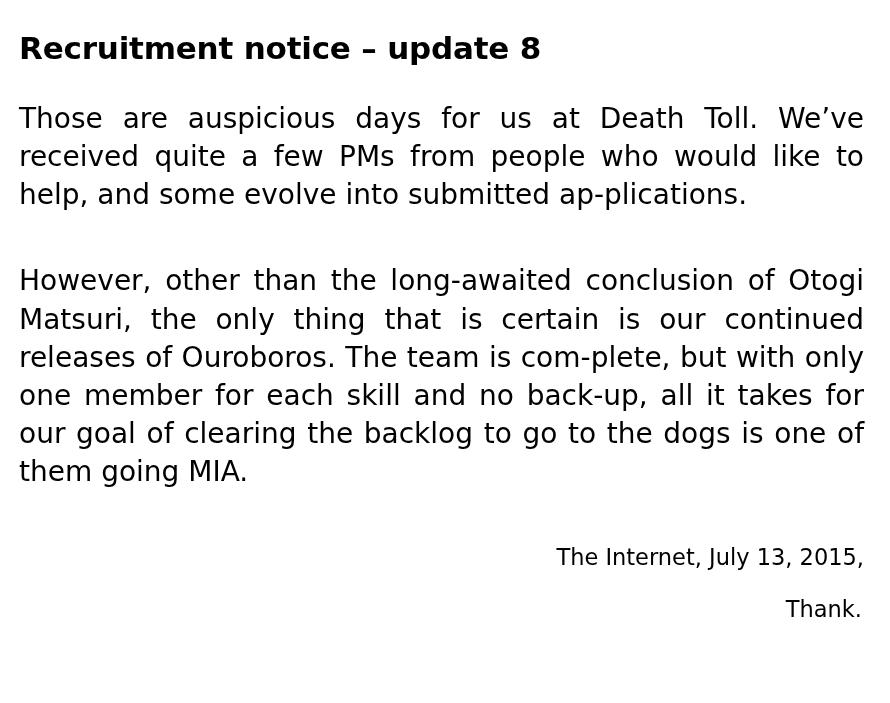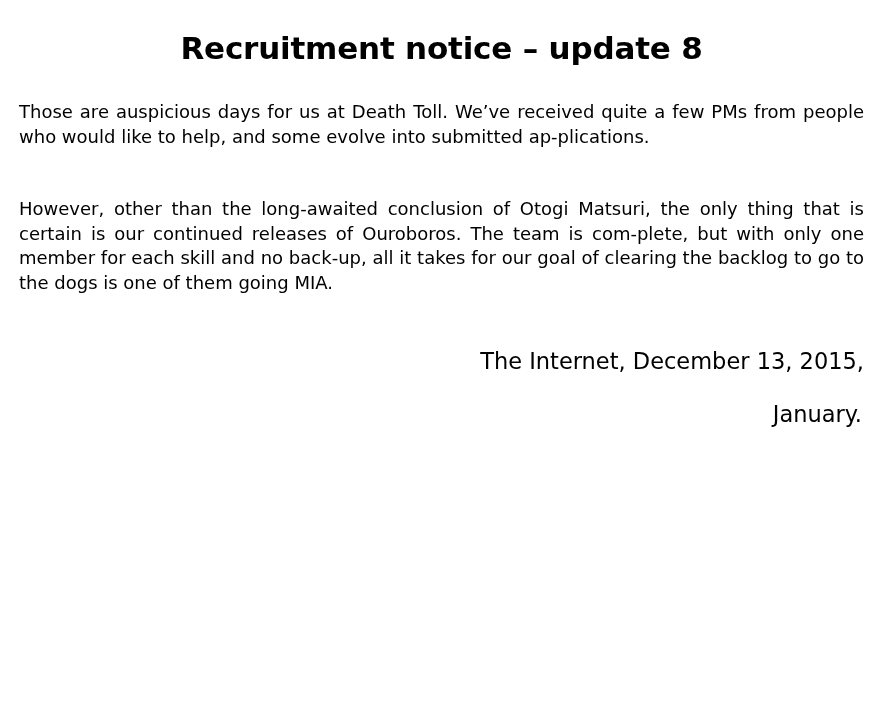--- a/index.html
+++ b/index.html
@@ -15,29 +15,28 @@
     overflow: hidden;
   }
   .page {
     width: 890px;
     height: 703px;
     box-sizing: border-box;
     padding: 22px 26px 0 19px;
     position: relative;
   }
   .doc-title {
-    text-align: center;
     font-size: 31px;
     font-weight: bold;
     letter-spacing: -0.2px;
     margin: 8px 0 0 0;
     line-height: 1.2;
   }
   .body-block {
-    font-size: 18px;
+    font-size: 28px;
     line-height: 1.36;
     text-align: justify;
     text-justify: inter-word;
     margin: 0;
     hyphens: manual;
   }
   .para-gap {
     height: 24px;
   }
   .first-para {
@@ -79,19 +78,19 @@
 
   <p class="body-block">
     <span>However, other than the long-awaited conclusion of </span><span class="italic">Otogi Matsuri</span><span>, the only thing that is certain is our continued releases of </span><span class="italic">Ouroboros</span><span>. The team is com-plete, but with only one member for each skill and no back-up, all it takes for our goal of clearing the backlog to go to the dogs is one of them going MIA.</span>
   </p>
 
   <div class="para-gap"></div>
 
 
   <div class="sig-gap-top"></div>
 
-  <p class="signature-line">The Internet, December 13, 2015,</p>
+  <p class="signature-line">The Internet, July 13, 2015,</p>
 
   <div class="sig-gap-mid"></div>
 
-  <p class="signature-line sig-indent">January.</p>
+  <p class="signature-line sig-indent">Thank.</p>
 
 </div>
 
 </body></html>

